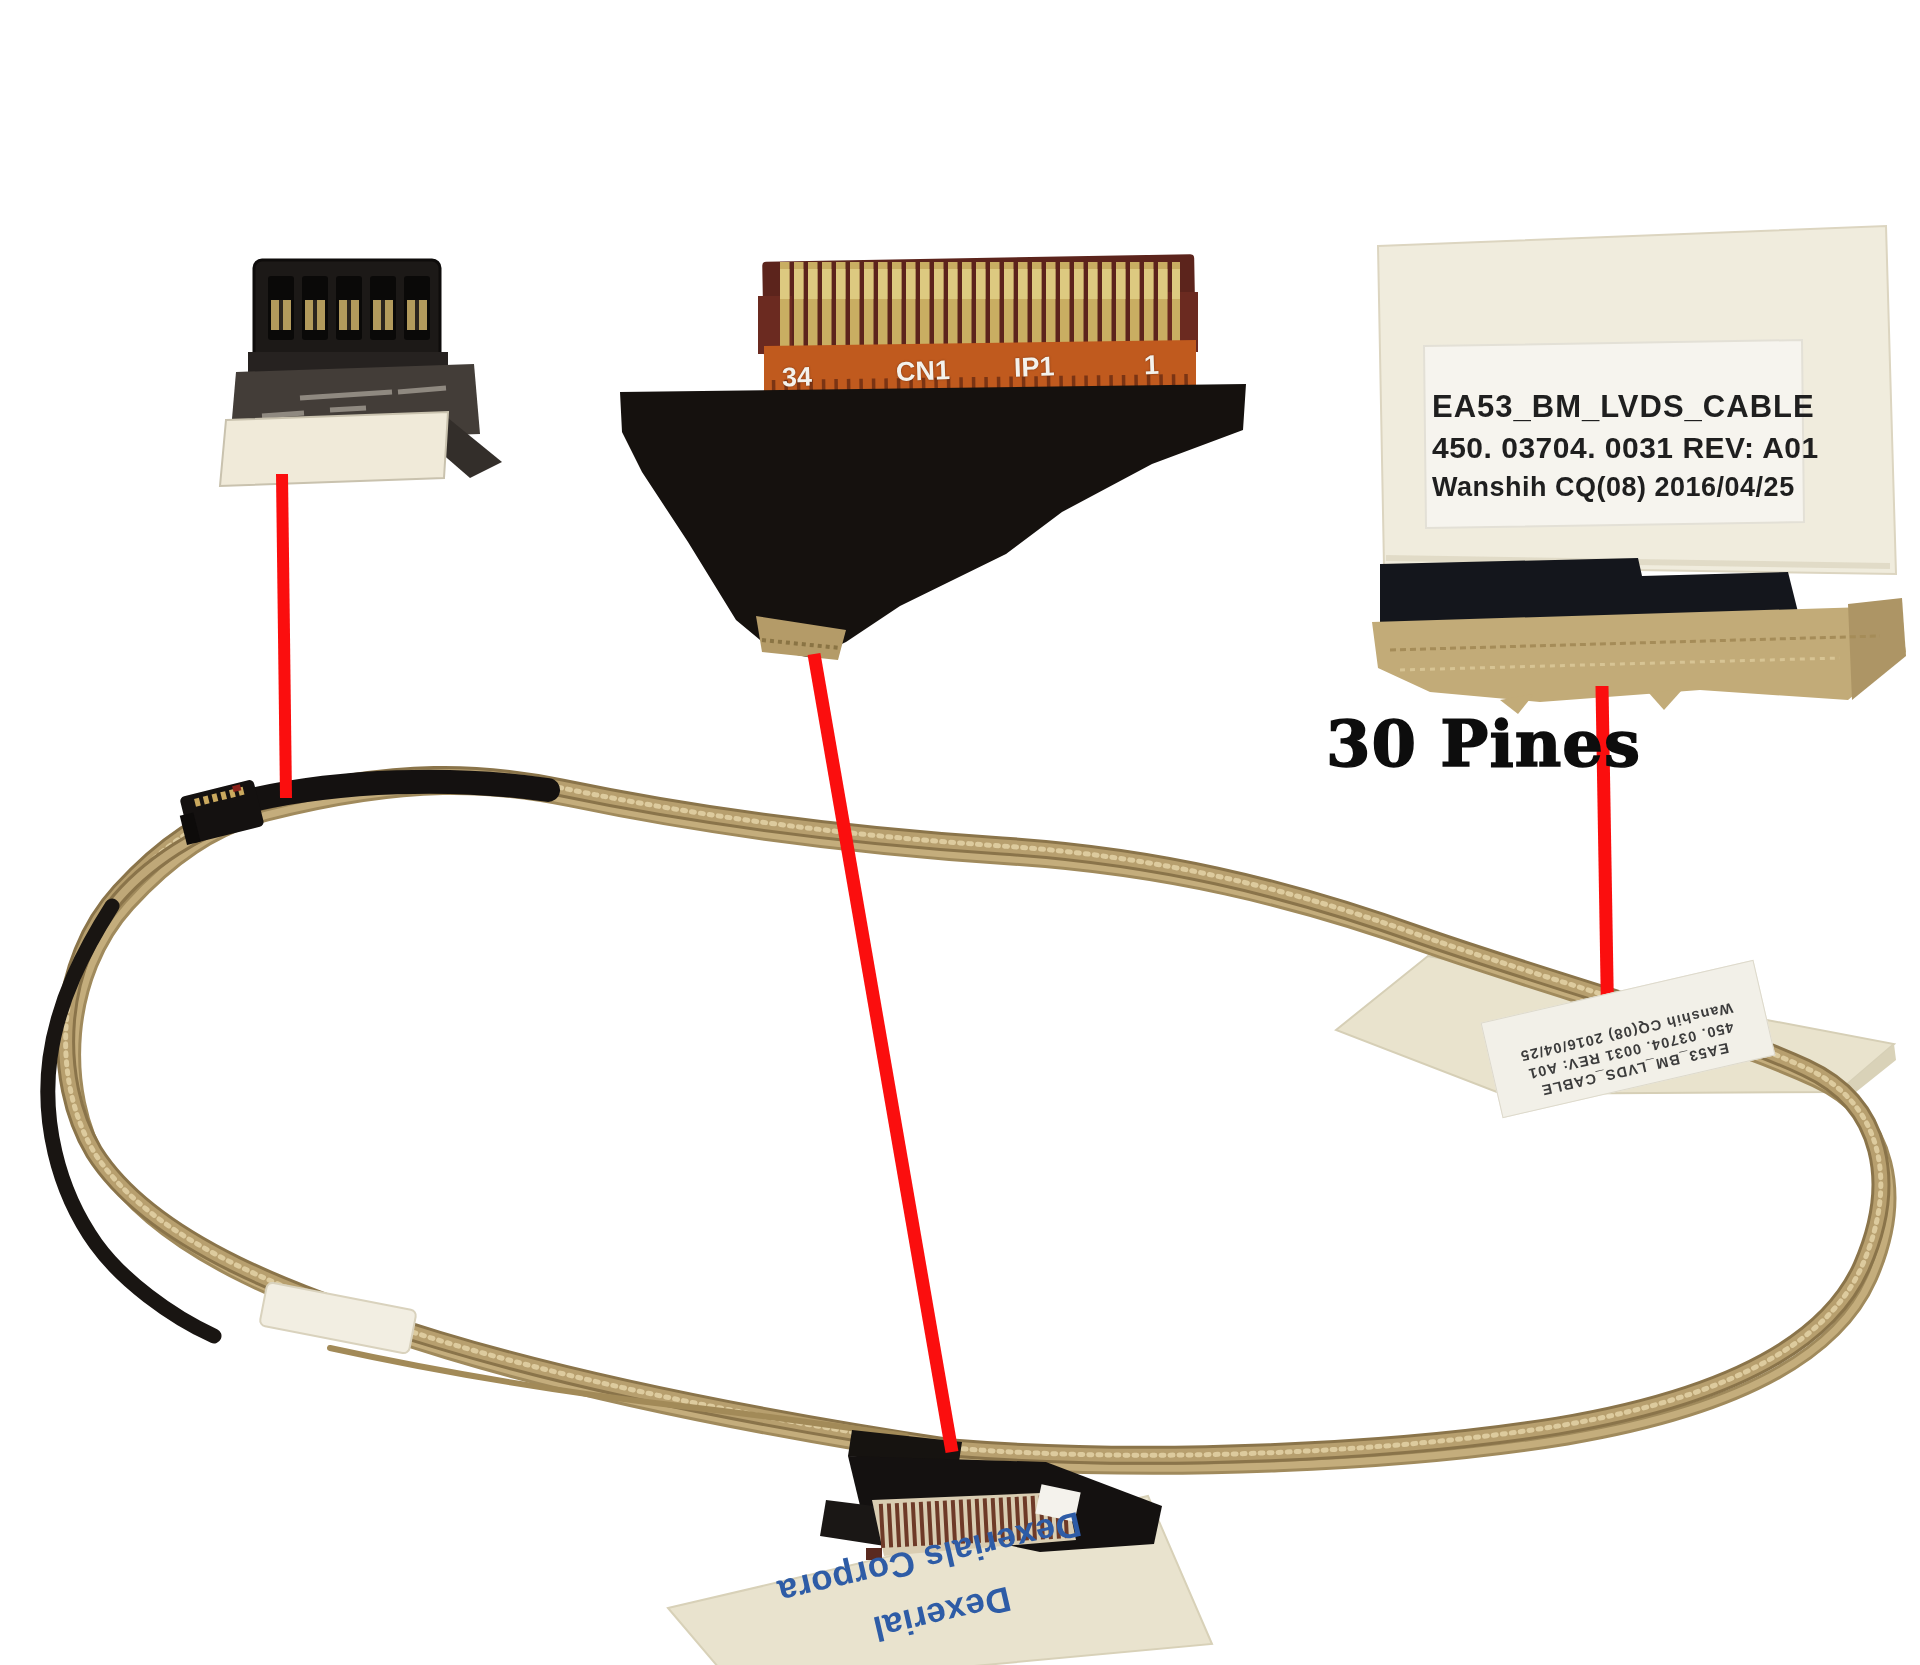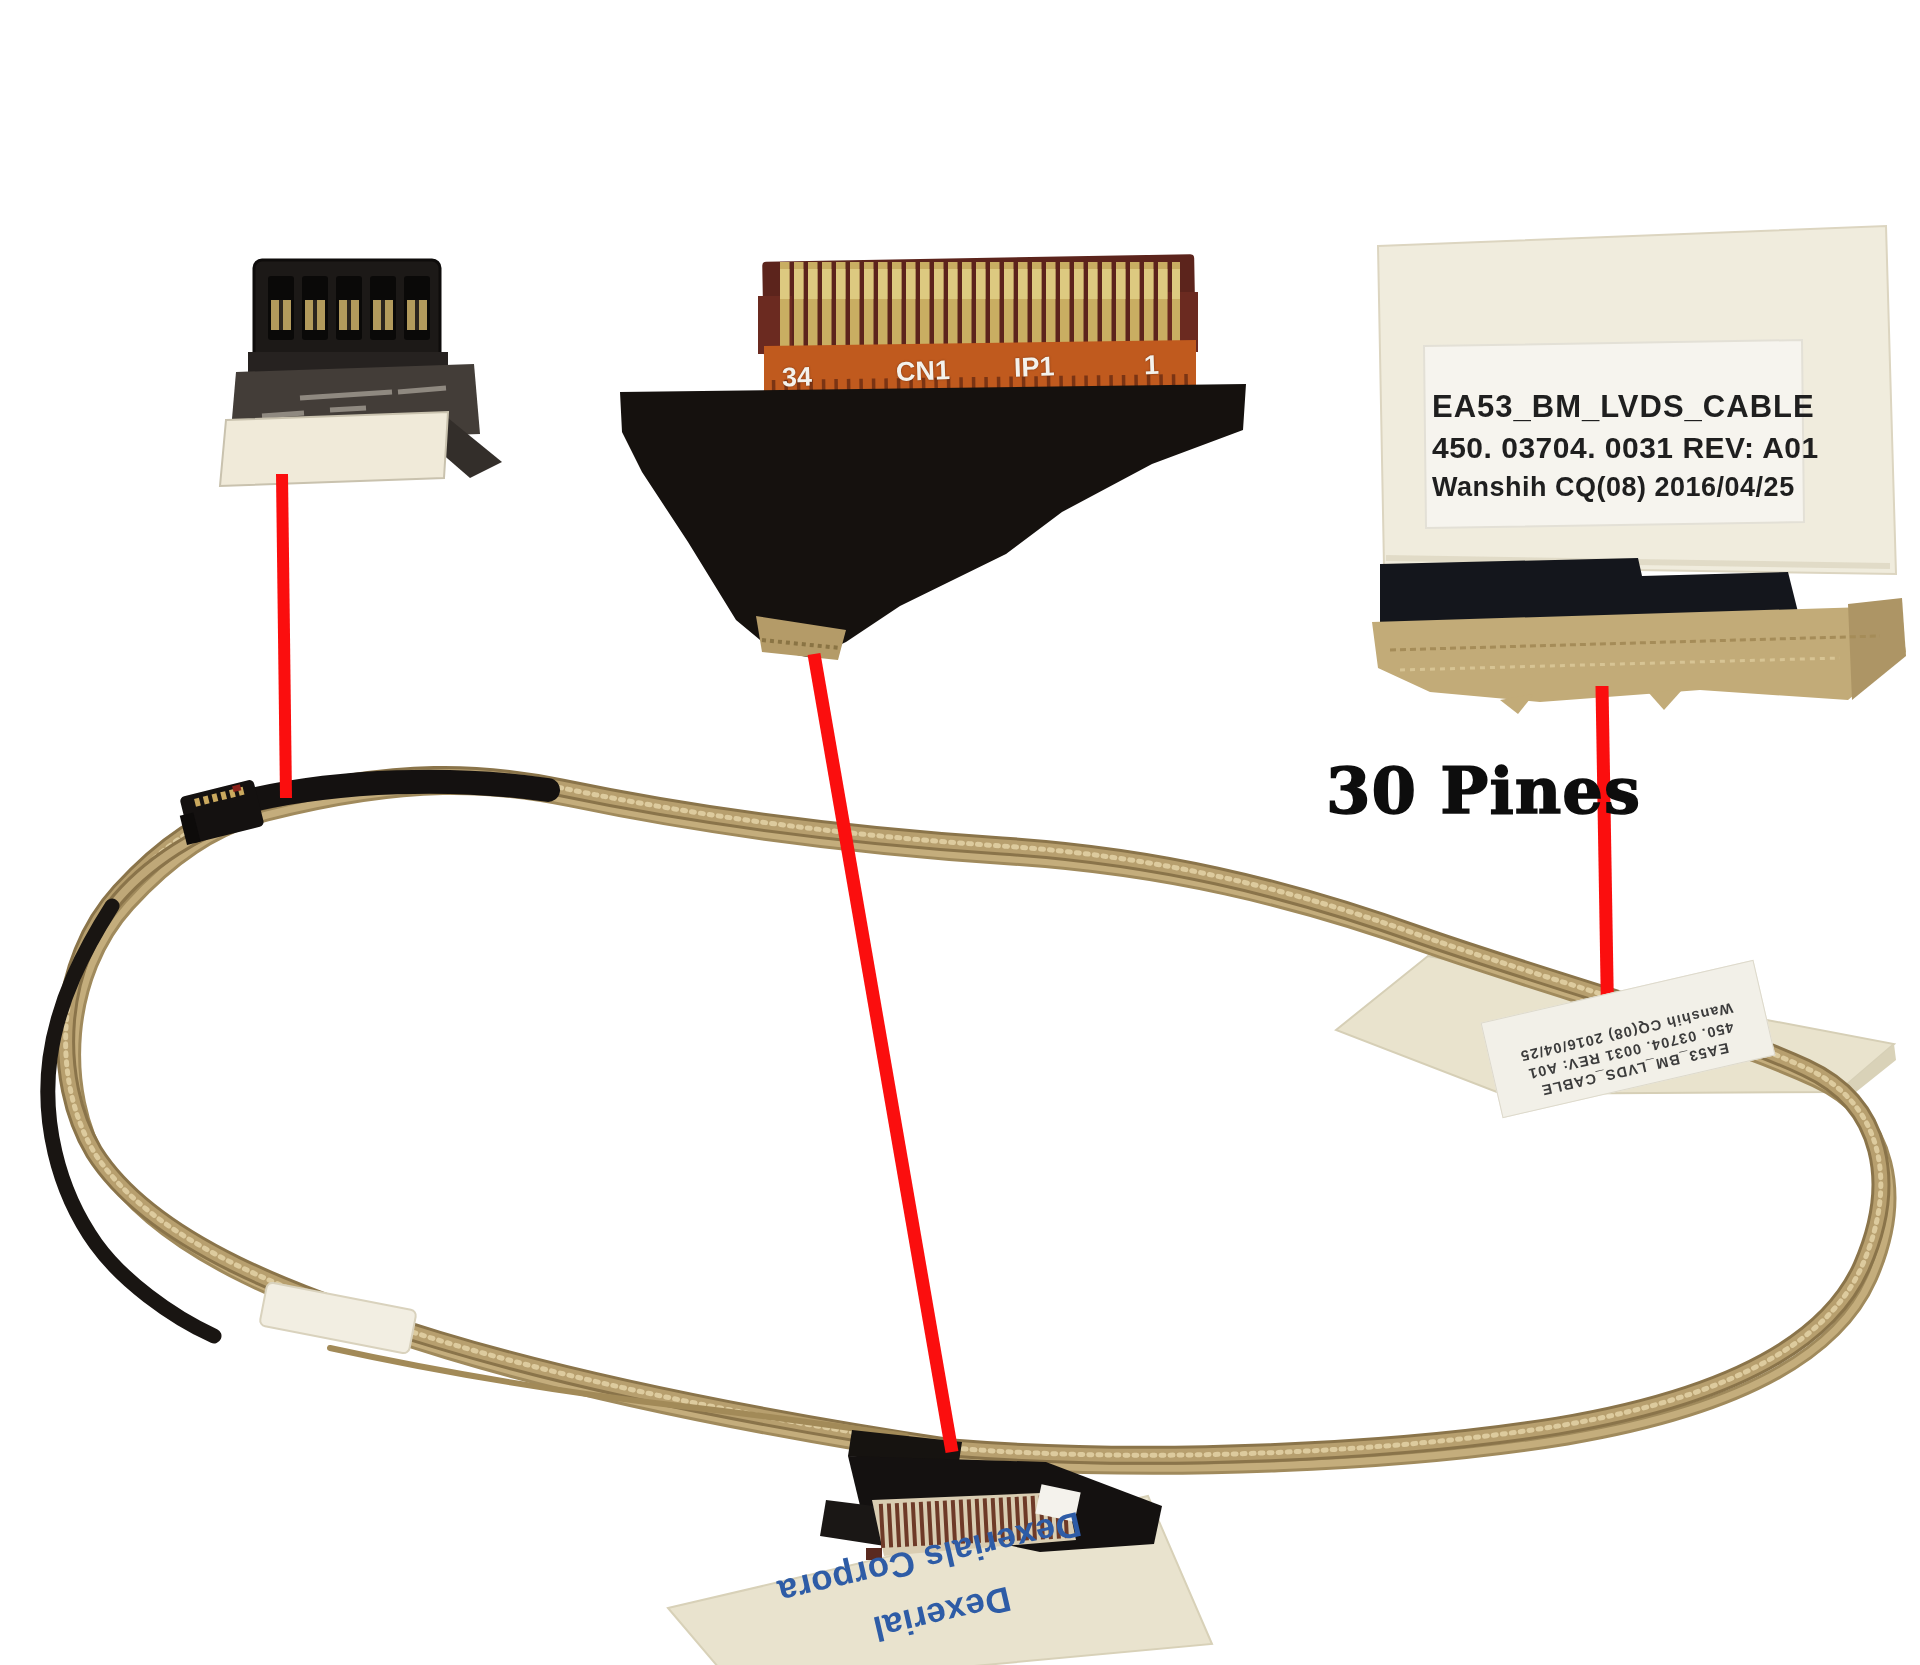--- a/index.html
+++ b/index.html
@@ -5,21 +5,21 @@
   html,body{margin:0;padding:0;background:#ffffff;}
   .stage{position:relative;width:1920px;height:1665px;background:#ffffff;overflow:hidden;
          font-family:"Liberation Sans",sans-serif;}
   .stage svg{position:absolute;left:0;top:0;}
   .txt{position:absolute;white-space:nowrap;}
   .sticker-text{left:1432px;top:386px;width:370px;color:#1f1f1f;font-weight:bold;}
   .sticker-line1{font-size:31px;letter-spacing:1px;line-height:42px;}
   .sticker-line2{font-size:30px;letter-spacing:.5px;line-height:40px;}
   .sticker-line3{font-size:27px;letter-spacing:.5px;line-height:38px;}
   .pin-count{left:1326px;top:706px;font-family:"DejaVu Serif",serif;font-weight:bold;
-             font-size:64px;color:#0d0d0d;letter-spacing:1px;margin-top:47px;-webkit-text-stroke:1.5px #0d0d0d;}
+             font-size:64px;color:#0d0d0d;letter-spacing:1px;-webkit-text-stroke:1.5px #0d0d0d;}
   .flag-sticker{left:1488px;top:990px;width:278px;height:88px;background:#f2f0e8;
                 border:1px solid #ddd9cb;transform:rotate(167deg);text-align:center;
                 color:#3c3c3c;font-weight:bold;font-size:14.5px;line-height:19px;
                 letter-spacing:1.2px;padding-top:8px;}
   .marking{color:#f4f2ec;font-weight:bold;font-size:27px;transform:rotate(-2deg);
            text-shadow:0 0 2px rgba(60,20,5,.6);}
   .m34{left:782px;top:362px;}
   .mcn1{left:896px;top:356px;}
   .mip1{left:1014px;top:352px;}
   .m1{left:1144px;top:350px;}

